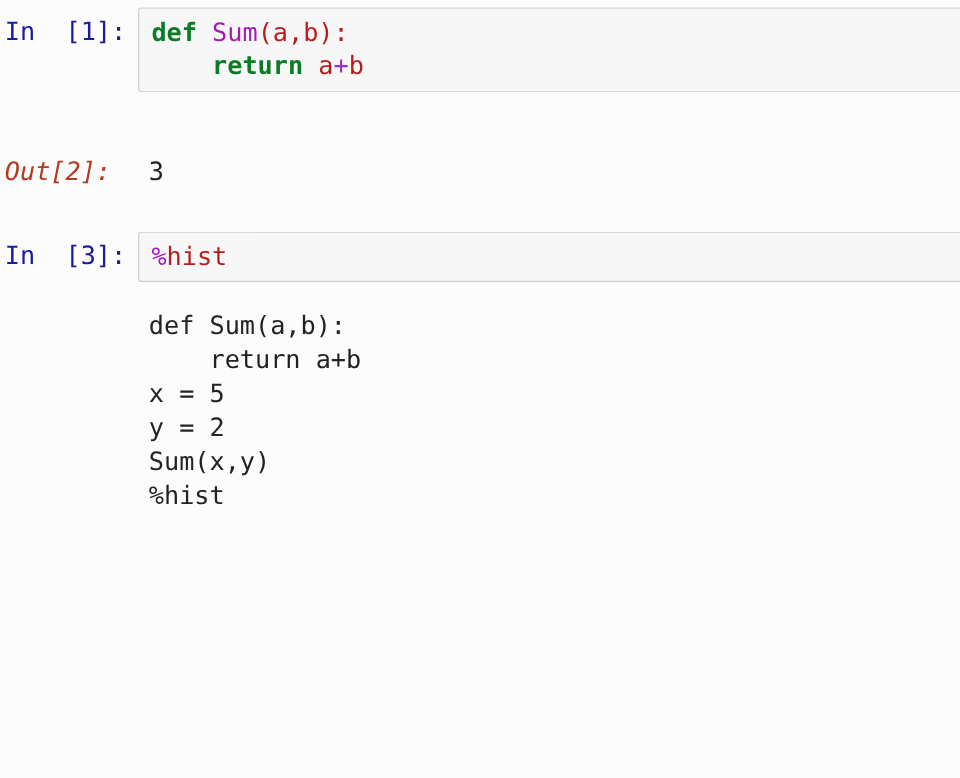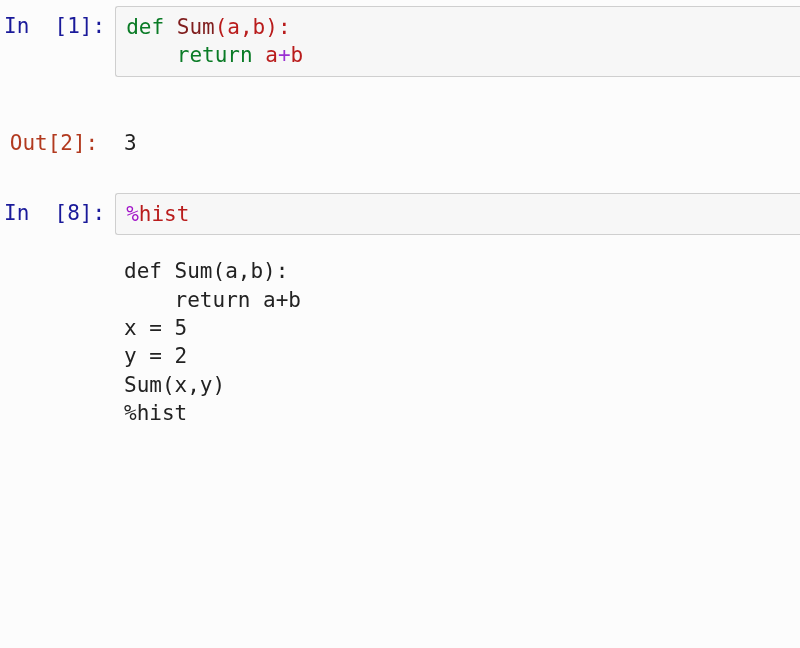--- a/index.html
+++ b/index.html
@@ -14,46 +14,46 @@
   }
   .cell {
     display: flex;
     align-items: flex-start;
     padding: 6px 0 6px 4px;
   }
   .cell + .cell { margin-top: 18px; }
   .tight { margin-top: 4px !important; }
   .prompt {
     flex: 0 0 110px;
-    text-align: center;
+    text-align: left;
     padding: 6px 10px 0 0;
     white-space: pre;
   }
   .prompt-in  { color: #1a1a9a; }
-  .prompt-out { color: #b23a1f; }
+  .prompt-out { color: #b23a1f; font-style: italic; }
   .content {
     flex: 1 1 auto;
   }
   .code-box {
     background: #f7f7f7;
     border: 1px solid #cfcfcf;
     border-right: none;
     border-radius: 3px 0 0 3px;
     padding: 6px 10px;
     white-space: pre;
     overflow: hidden;
   }
   .plain-output {
     padding: 6px 10px;
     white-space: pre;
     color: #222;
   }
   
-  .kw   { color: #0a7b26; font-weight: 400; }   
-  .func { color: #7f1d1d; }                     
+  .kw   { color: #0a7b26; font-weight: 700; }   
+  .func { color: #a21caf; }                     
   .magic{ color: #a215c9; font-weight: 500; }   
   .op   { color: #9a2fd1; }                     
   .num  { color: #006c63; }                     
   .txt  { color: #b91c1c; }
 </style>
 </head>
 <body>
 
 <div class="cell">
   <div class="prompt prompt-in">In  [1]:</div>
@@ -63,21 +63,21 @@
 
 <div class="cell">
 </div>
 
 <div class="cell tight">
   <div class="prompt prompt-out">Out[2]:</div>
   <div class="content plain-output">3</div>
 </div>
 
 <div class="cell">
-  <div class="prompt prompt-in">In  [8]:</div>
+  <div class="prompt prompt-in">In  [3]:</div>
   <div class="content code-box" id="code-3"><span class="magic">%</span><span class="txt">hist</span></div>
 </div>
 
 <div class="cell tight">
   <div class="prompt"></div>
   <div class="content plain-output">def Sum(a,b):
     return a+b
 x = 5
 y = 2
 Sum(x,y)

